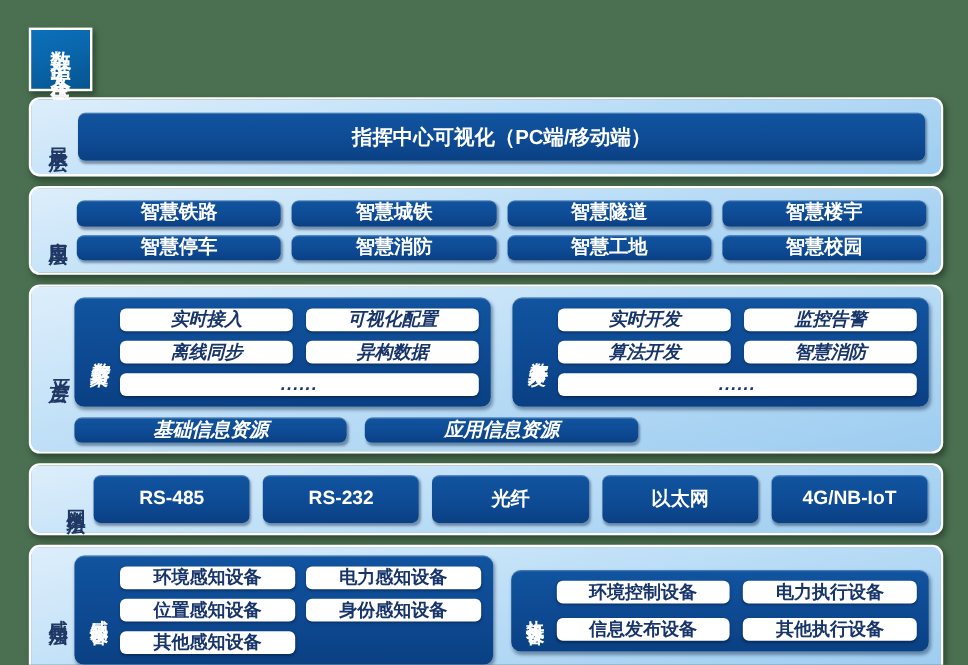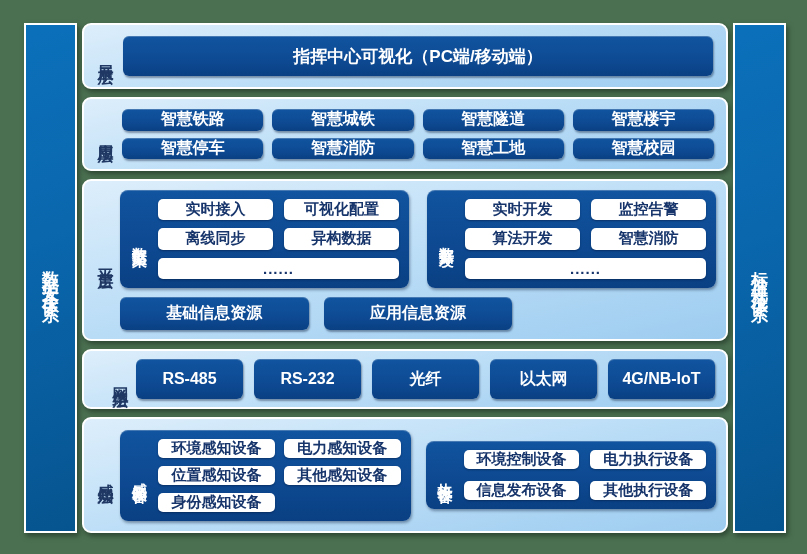--- a/index.html
+++ b/index.html
@@ -5,21 +5,21 @@
   * { margin:0; padding:0; box-sizing:border-box; }
   html,body { width:807px; height:554px; }
   body {
     background:#4b7051;
     font-family:"Liberation Sans", sans-serif;
     overflow:hidden;
   }
   .canvas {
     width:807px; height:554px;
     padding:23px 21px 21px 24px;
-    display:flex; gap:5px;
+    display:flex; gap:5px;flex-direction:column;
   }
   
   .vbar {
     width:53px; flex:0 0 53px;
     background:linear-gradient(160deg,#0b70ba 0%,#0a67ae 40%,#06548f 100%);
     border:2px solid #fff;
     box-shadow:2px 3px 5px rgba(15,30,20,.5);
     display:flex; align-items:center; justify-content:center;
     color:#fff; font-size:17px; font-weight:600;
     writing-mode:vertical-lr; text-orientation:upright; letter-spacing:7px;
@@ -27,21 +27,21 @@
   .stack { flex:1; display:flex; flex-direction:column; gap:8px; }
   .panel {
     display:flex;
     border:2px solid #fff; border-radius:9px;
     background:linear-gradient(168deg,#ddeefb 0%,#bedff7 45%,#9dccf0 100%);
     box-shadow:2px 3px 5px rgba(15,30,20,.5);
     padding:5px 9px 5px 7px;
   }
   .panel-display   { height:66px; }
   .panel-app       { height:74px; }
-  .panel-platform  { height:162px; }
+  .panel-platform  { height:141px;font-style:italic; }
   .panel-network   { height:60px;padding-left:22px; }
   .panel-perception{ flex:1; }
   .layer-label {
     width:28px; flex:0 0 28px;
     display:flex; align-items:center; justify-content:center;
     color:#1f3864; font-size:16px; font-weight:600;
     writing-mode:vertical-lr; text-orientation:upright; letter-spacing:3px;
   }
   .darkbox {
     background:linear-gradient(180deg,#11549f 0%,#0e4b95 55%,#0a4083 100%);
@@ -184,22 +184,22 @@
     <div class="panel panel-perception">
       <div class="layer-label">感知层</div>
       <div class="perception-body">
 
         <div class="group-box">
           <div class="group-label">感知设备</div>
           <div class="sense-grid">
             <div class="whitebox">环境感知设备</div>
             <div class="whitebox">电力感知设备</div>
             <div class="whitebox">位置感知设备</div>
+            <div class="whitebox">身份感知设备</div>
             <div class="whitebox">其他感知设备</div>
-            <div class="whitebox">身份感知设备</div>
           </div>
         </div>
 
         <div class="group-box">
           <div class="group-label">执行设备</div>
           <div class="exec-grid">
             <div class="whitebox">环境控制设备</div>
             <div class="whitebox">电力执行设备</div>
             <div class="whitebox">信息发布设备</div>
             <div class="whitebox">其他执行设备</div>

